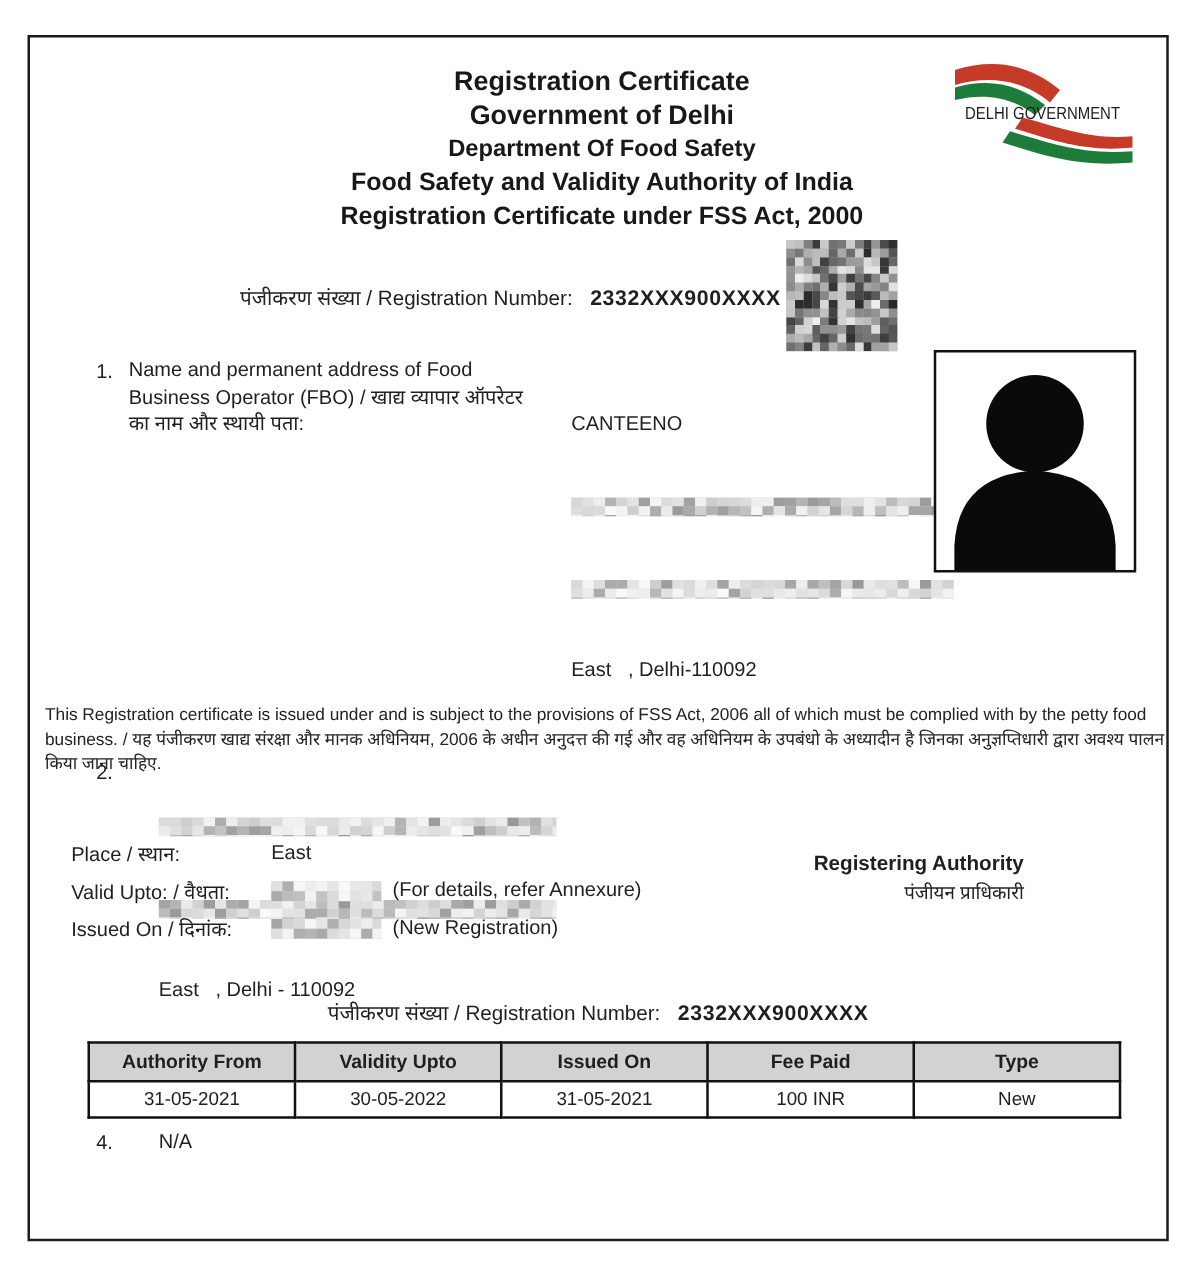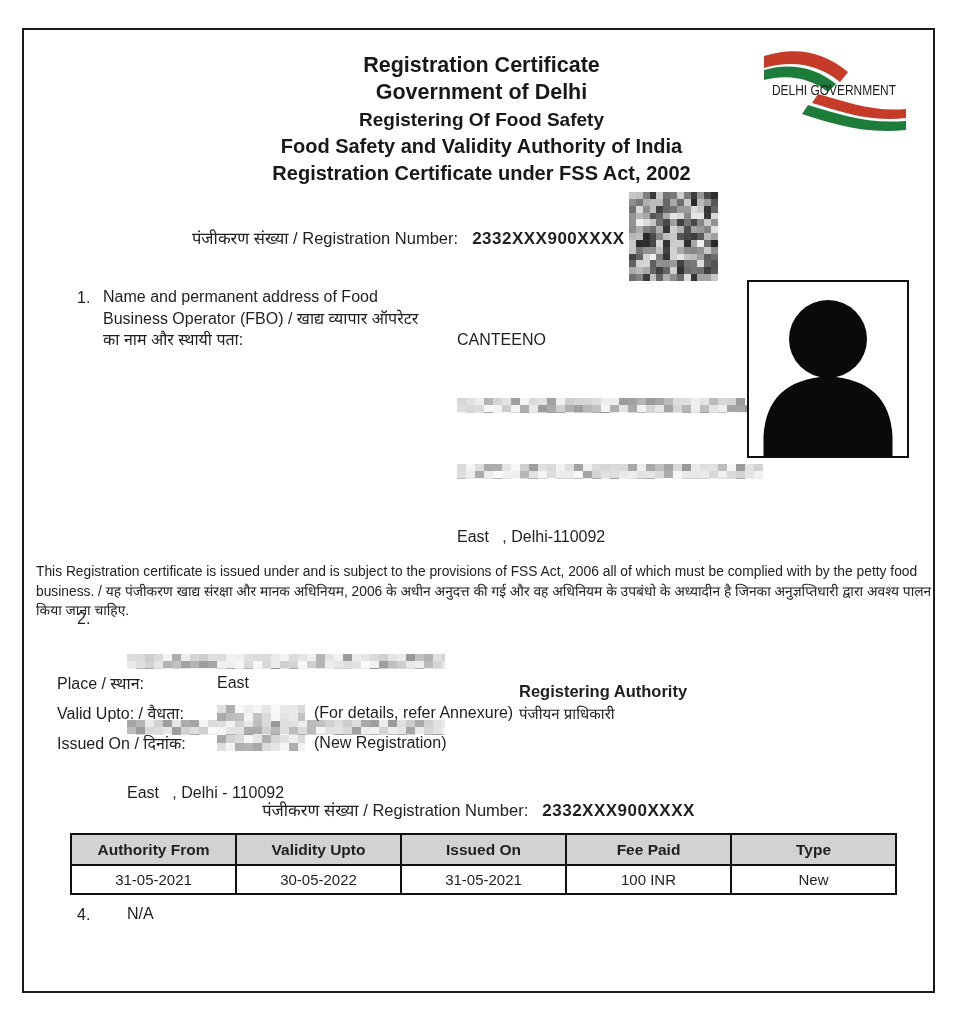--- a/index.html
+++ b/index.html
@@ -48,21 +48,21 @@
   
   .disclaimer { position:absolute; left:12px; top:532px; width:900px;
                 font-size:13.8px; line-height:19.5px; color:#222; }
 
   
   .issue { position:absolute; left:33px; top:638px; font-size:16px; }
   .issue .line { height:30px; display:flex; align-items:center; }
   .issue .lbl  { width:160px; flex:none; }
   .redact-chip { position:relative; overflow:hidden; width:88px; height:16px; background:#dcdcdc;
                  display:inline-block; margin-right:9px; flex:none; }
-  .authority { position:absolute; left:495px; top:652px; width:300px; text-align:left; }
+  .authority { position:absolute; left:495px; top:652px; width:300px; text-align:right; }
   .authority .a1 { font-weight:700; font-size:16.5px; }
   .authority .a2 { font-size:15px; margin-top:2px; }
 
   
   .regline2 { position:absolute; left:0; top:768px; width:100%; text-align:center; font-size:16.5px; }
   .regline2 b { font-size:17px; margin-left:14px; letter-spacing:.5px; }
 
   .vtable-wrap { position:absolute; left:46px; top:803px; width:827px; }
   table.vtable { width:100%; border-collapse:collapse; table-layout:fixed; }
   table.vtable th, table.vtable td { border:2px solid #111; text-align:center; }
@@ -73,23 +73,23 @@
 </style>
 </head>
 <body>
 
 <div class="sheet">
 
 
   <div class="hdr-titles">
     <div class="t0">Registration Certificate</div>
     <div class="t1">Government of Delhi</div>
-    <div class="t2">Registering Of Food Safety</div>
+    <div class="t2">Department Of Food Safety</div>
     <div class="t3">Food Safety and Validity Authority of India</div>
-    <div class="t4">Registration Certificate under FSS Act, 2002</div>
+    <div class="t4">Registration Certificate under FSS Act, 2000</div>
   </div>
 
   <div class="govt-logo">
     <svg width="146" height="92" viewBox="0 0 146 92">
       <path d="M2,14 C34,4 62,10 86,30 L78,40 C56,22 30,18 2,26 Z" fill="#c63a28"></path>
       <path d="M2,28 C30,20 54,26 74,42 L66,50 C48,36 26,32 2,38 Z" fill="#1e7c3a"></path>
       <path d="M56,52 C86,60 110,70 144,67 L144,76 C106,80 80,70 50,61 Z" fill="#c63a28"></path>
       <path d="M46,63 C80,73 104,82 144,79 L144,88 C100,92 72,82 40,72 Z" fill="#1e7c3a"></path>
       <text x="10" y="53" font-size="14" font-family="Liberation Sans, DejaVu Sans, sans-serif" fill="#1c1c1c" textLength="124" lengthAdjust="spacingAndGlyphs">DELHI GOVERNMENT</text>
     </svg>

